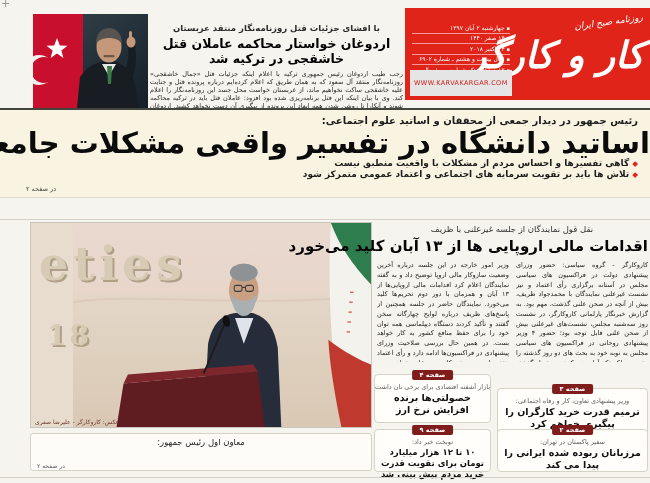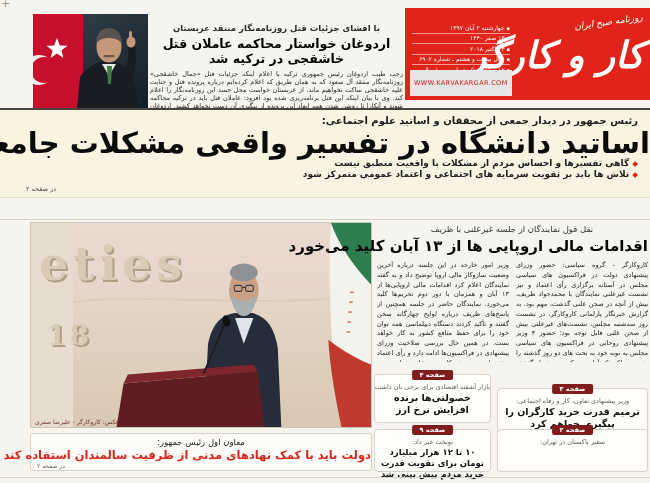--- a/index.html
+++ b/index.html
@@ -178,21 +178,20 @@
       <line x1="150" y1="152" x2="174" y2="102" stroke="#1c1c1c" stroke-width="2"></line>
       <ellipse cx="176" cy="99" rx="4" ry="6" fill="#111" transform="rotate(-20 176 99)"></ellipse>
     </svg>
     <span class="backdrop-word">eties</span>
     <span class="backdrop-num">18</span>
     <span class="photo-credit">عکس: کاروکارگر - علیرضا صفری</span>
   </div>
 
   <div class="abs caption-box">
     <div class="cb-kicker">معاون اول رئیس جمهور:</div>
-    <div class="cb-headline">دولت باید با کمک نهادهای مدنی از ظرفیت سالمندان استفاده کند</div>
     <div class="cb-ref">در صفحه ۲</div>
   </div>
 
   <div class="abs zarif">
     <div class="z-kicker">نقل قول نمایندگان از جلسه غیرعلنی با ظریف</div>
     <div class="z-headline">اقدامات مالی اروپایی ها از ۱۳ آبان کلید می‌خورد</div>
     <div class="z-cols">
       <div class="z-col">کاروکارگر - گروه سیاسی: حضور وزرای پیشنهادی دولت در فراکسیون های سیاسی مجلس در آستانه برگزاری رأی اعتماد و نیز نشست غیرعلنی نمایندگان با محمدجواد ظریف، بیش از آنچه در صحن علنی گذشت، مهم بود. به گزارش خبرنگار پارلمانی کاروکارگر، در نشست روز سه‌شنبه مجلس، نشست‌های غیرعلنی بیش از صحن علنی قابل توجه بود؛ حضور ۴ وزیر پیشنهادی روحانی در فراکسیون های سیاسی مجلس به نوبه خود به بحث های دو روز گذشته را رقم زد، بلکه تکه آرای هر یک نیز بیش از گذشته روشن کرد.</div>
       <div class="z-col">وزیر امور خارجه در این جلسه درباره آخرین وضعیت سازوکار مالی اروپا توضیح داد و به گفته نمایندگان اعلام کرد اقدامات مالی اروپایی‌ها از ۱۳ آبان و همزمان با دور دوم تحریم‌ها کلید می‌خورد. نمایندگان حاضر در جلسه همچنین از پاسخ‌های ظریف درباره لوایح چهارگانه سخن گفتند و تأکید کردند دستگاه دیپلماسی همه توان خود را برای حفظ منافع کشور به کار خواهد بست. در همین حال بررسی صلاحیت وزرای پیشنهادی در فراکسیون‌ها ادامه دارد و رأی اعتماد هفته جاری در دستور کار صحن علنی خواهد بود.</div>
     </div>
@@ -206,20 +205,21 @@
 
   <div class="tbox box-tl">
     <div class="tbox-tab">صفحه ۴</div>
     <div class="tbox-kicker">بازار آشفته اقتصادی برای برخی نان داشت:</div>
     <div class="tbox-headline">خصولتی‌ها برنده افزایش نرخ ارز</div>
   </div>
 
   <div class="tbox box-br">
     <div class="tbox-tab">صفحه ۲</div>
     <div class="tbox-kicker">سفیر پاکستان در تهران:</div>
+    <div class="tbox-headline">مرزبانان ربوده شده ایرانی را پیدا می کند</div>
   </div>
 
   <div class="tbox box-bl small-h">
     <div class="tbox-tab">صفحه ۹</div>
     <div class="tbox-kicker">نوبخت خبر داد:</div>
     <div class="tbox-headline">۱۰ تا ۱۲ هزار میلیارد تومان برای تقویت قدرت خرید مردم پیش بینی شد</div>
   </div>
 
   <div class="abs bottom-rule"></div>
 

